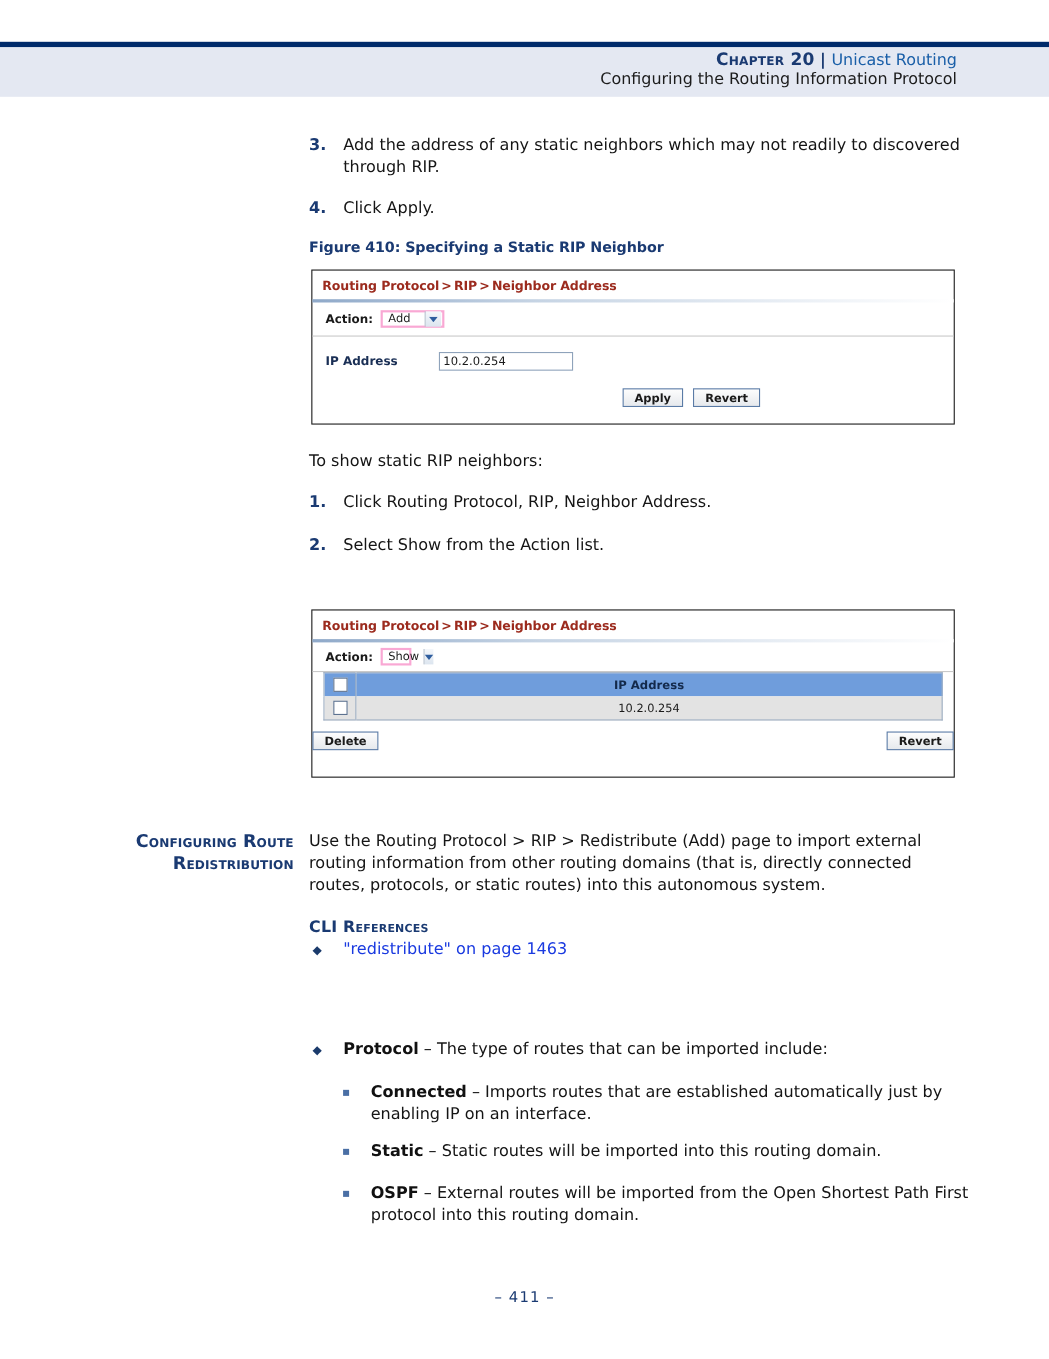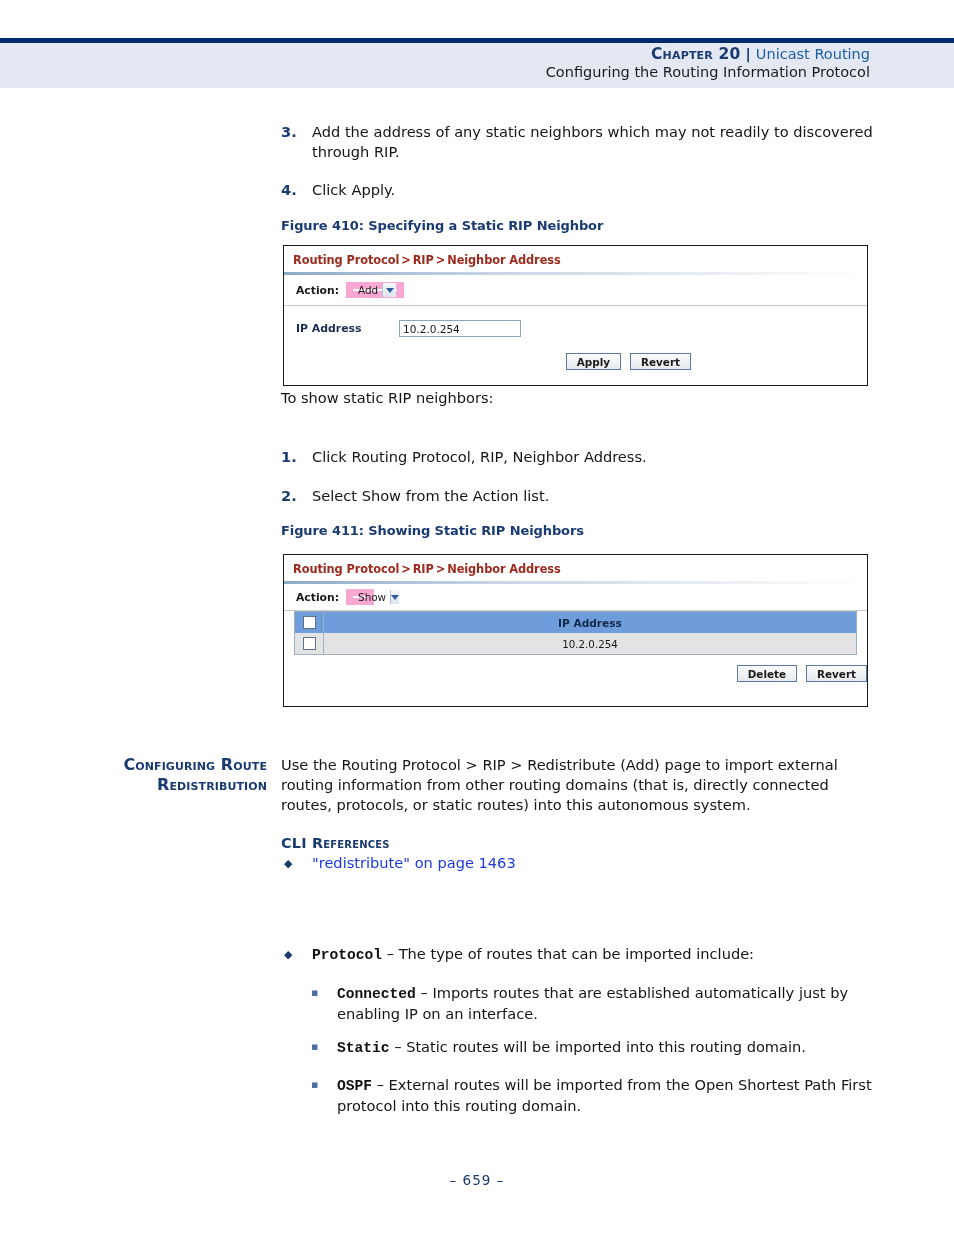--- a/index.html
+++ b/index.html
@@ -143,21 +143,21 @@
   }
   .action-label {
     font-size: 10.8px;
     font-weight: bold;
     color: #1a1a1a;
   }
   .select {
     display: inline-flex;
     align-items: center;
     justify-content: space-between;
-    border: 7px solid #f9a8d4;
+    border: 2px solid #f9a8d4;
     background: #ffffff;
     height: 16px;
     font-size: 10.4px;
     color: #1a1a1a;
     padding: 0 1px 0 5px;
     box-sizing: border-box;
   }
   .select .caret {
     width: 14px;
     height: 14px;
@@ -195,21 +195,21 @@
   }
 
   .btn-row {
     display: flex;
     justify-content: flex-end;
     gap: 9px;
     padding: 6px 176px 14px 0;
     font-weight: bold;
   }
   .btn-row.center {
-    justify-content: flex-end;
+    justify-content: space-between;
     padding: 10px 0 10px 0;
   }
   .btn {
     min-width: 50px;
     height: 17px;
     border: 1px solid #5a7ba6;
     background: linear-gradient(#fdfdfd, #e6e9ed);
     font-size: 10.4px;
     color: #1a1a1a;
     display: inline-flex;
@@ -313,21 +313,21 @@
   .sub-bullet > .mark {
     position: absolute;
     left: 30px; top: 0;
     color: #4a6fa5;
     font-size: 11px;
     line-height: 20px;
   }
   .link {
     color: #1a3ae0;
   }
-  b.term { font-weight: bold; color: #111111; font-family: Liberation Mono, monospace; }
+  b.term { font-weight: bold; color: #111111; }
 
   
   .footer {
     position: absolute;
     left: 0; top: 1172px;
     width: 954px;
     text-align: center;
     color: #1a3a72;
     font-size: 13.5px;
     letter-spacing: 1px;
@@ -383,41 +383,38 @@
     <div class="field-row">
       <span class="field-label">IP Address</span>
       <span class="text-input">10.2.0.254</span>
     </div>
     <div class="btn-row">
       <span class="btn">Apply</span>
       <span class="btn">Revert</span>
     </div>
   </div>
 
-  <div class="body-col" style="top:388px;">
+  <div class="body-col" style="top:410px;">
     <div class="para">To show static RIP neighbors:</div>
   </div>
 
   <div class="body-col" style="top:447px;">
     <div class="step">
       <span class="num">1.</span>
       <span>Click Routing Protocol, RIP, Neighbor Address.</span>
     </div>
   </div>
 
   <div class="body-col" style="top:486px;">
     <div class="step">
       <span class="num">2.</span>
       <span>Select Show from the Action list.</span>
     </div>
   </div>
 
-  <div class="body-col" style="top:523px;">
-    <div class="fig-caption">Figure 411:  Showing Static RIP Neighbors</div>
-  </div>
 
   <div class="body-col shot" style="top:554px; left:283px; width:585px; height:153px;">
     <div class="shot-crumb">
       <span>Routing Protocol</span><span class="sep">&gt;</span><span>RIP</span><span class="sep">&gt;</span><span>Neighbor Address</span>
     </div>
     <div class="rule-grad"></div>
     <div class="action-row" style="padding-top:5px;padding-bottom:5px;">
       <span class="action-label">Action:</span>
       <span class="select" style="width:28px;">
         <span>Show</span>
@@ -495,14 +492,14 @@
   <div class="body-col" style="top:1075px;">
     <div class="sub-bullet">
       <span class="mark">▪</span>
       <b class="term">OSPF</b><span> – </span><span>External routes will be imported from the Open Shortest Path First protocol into this routing domain.</span>
     </div>
   </div>
 
 </div>
 
 <div class="footer">
-  <span>–  659  –</span>
+  <span>–  411  –</span>
 </div>
 
 </body></html>

